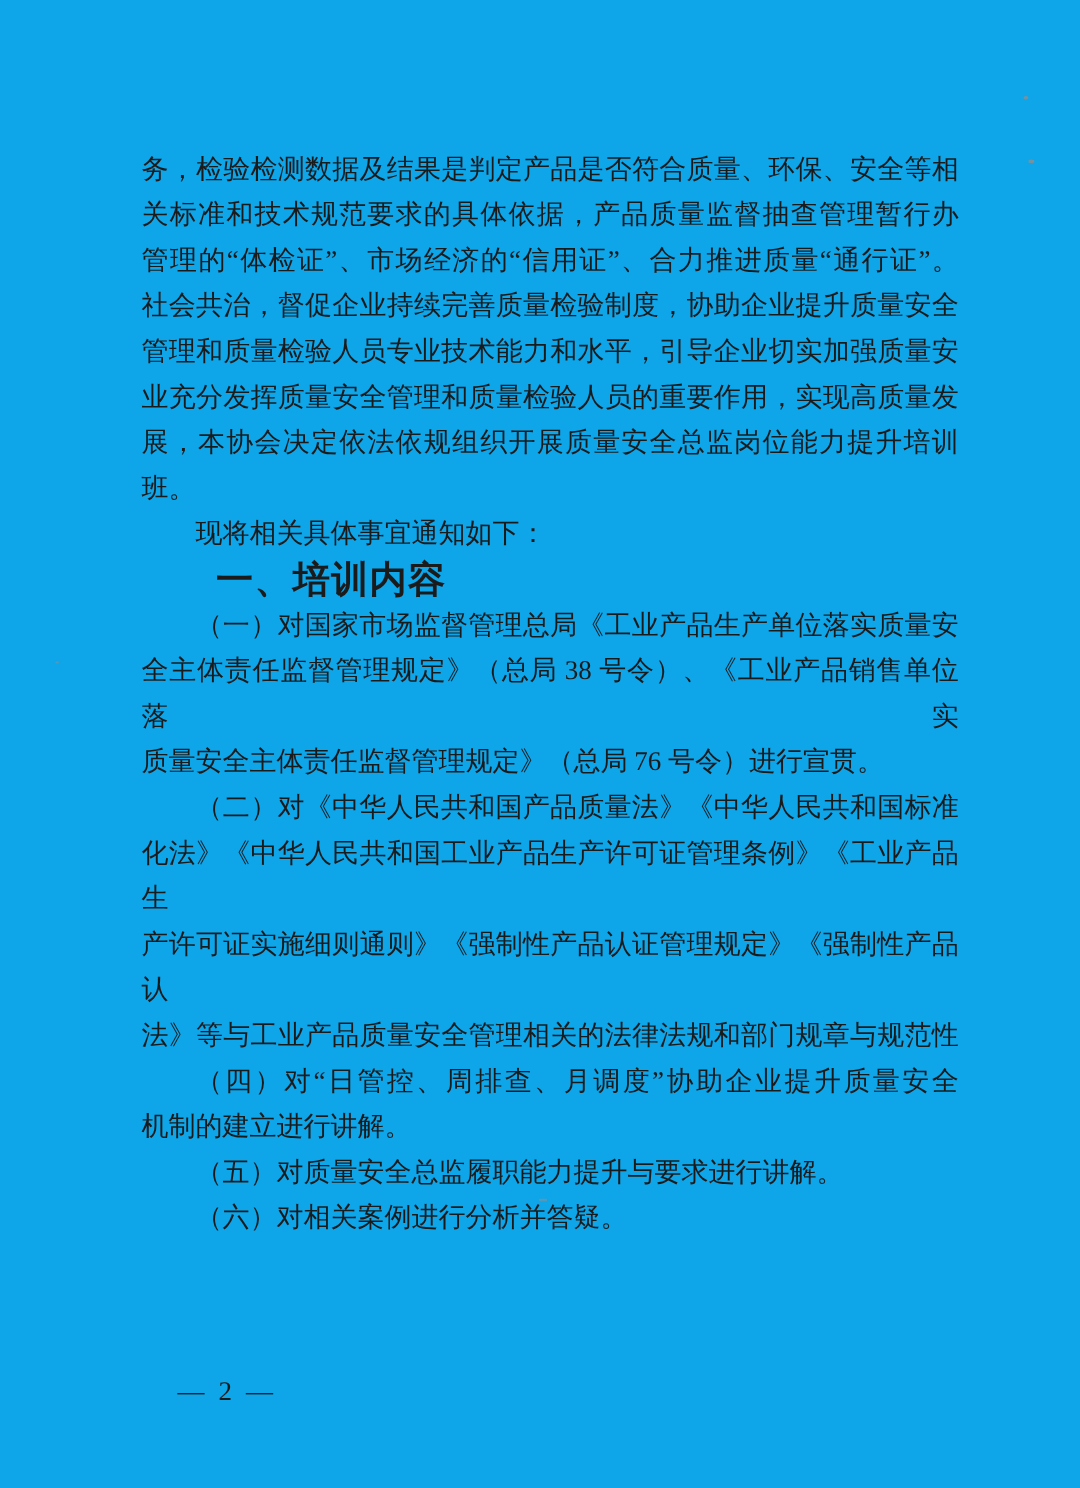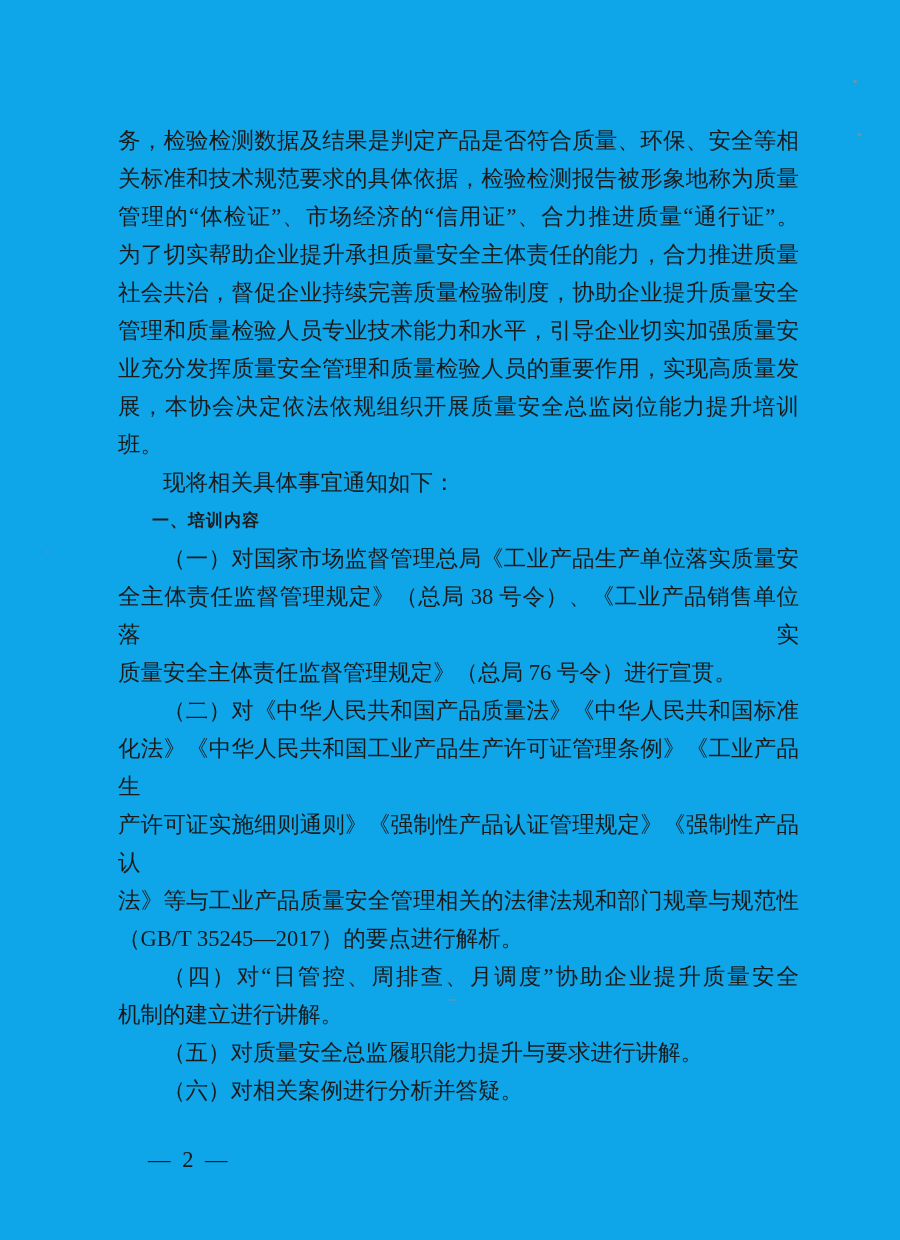--- a/index.html
+++ b/index.html
@@ -32,21 +32,21 @@
   
   .j { text-align-last: justify; }
   
   .e { text-align-last: left; }
   
   .i { text-indent: 2em; }
   
   .h {
     font-family: "Liberation Sans", sans-serif;
     font-weight: 700;
-    font-size: 17px;
+    font-size: 31px;
     letter-spacing: 1px;
   }
 
   .page-num {
     position: absolute;
     left: 148px;
     top: 1141px;
     font-family: "Liberation Serif", serif;
     font-size: 22.5px;
     line-height: 38px;
@@ -66,38 +66,36 @@
   .sp3 { left: 46px;  top: 551px; width: 3px; height: 2px; opacity: 0.5; }
   .sp4 { left: 449px; top: 999px; width: 7px; height: 2px; border-radius: 1px; opacity: 0.55; }
 </style>
 </head>
 <body>
 
 <div class="page">
 
   <div class="text-block">
     <div class="ln j">务，检验检测数据及结果是判定产品是否符合质量、环保、安全等相</div>
-    <div class="ln j">关标准和技术规范要求的具体依据，检验检测报告被形象地称为质量</div>
+    <div class="ln j">关标准和技术规范要求的具体依据，产品质量监督抽查管理暂行办</div>
     <div class="ln j">管理的“体检证”、市场经济的“信用证”、合力推进质量“通行证”。</div>
-    <div class="ln j">为了切实帮助企业提升承担质量安全主体责任的能力，合力推进质量</div>
     <div class="ln j">社会共治，督促企业持续完善质量检验制度，协助企业提升质量安全</div>
     <div class="ln j">管理和质量检验人员专业技术能力和水平，引导企业切实加强质量安</div>
     <div class="ln j">业充分发挥质量安全管理和质量检验人员的重要作用，实现高质量发</div>
     <div class="ln j">展，本协会决定依法依规组织开展质量安全总监岗位能力提升培训</div>
     <div class="ln e">班。</div>
     <div class="ln i e">现将相关具体事宜通知如下：</div>
     <div class="ln i h e">一、培训内容</div>
     <div class="ln i j">（一）对国家市场监督管理总局《工业产品生产单位落实质量安</div>
     <div class="ln j">全主体责任监督管理规定》（总局 38 号令）、《工业产品销售单位落实</div>
     <div class="ln e">质量安全主体责任监督管理规定》（总局 76 号令）进行宣贯。</div>
     <div class="ln i j">（二）对《中华人民共和国产品质量法》《中华人民共和国标准</div>
     <div class="ln j">化法》《中华人民共和国工业产品生产许可证管理条例》《工业产品生</div>
     <div class="ln j">产许可证实施细则通则》《强制性产品认证管理规定》《强制性产品认</div>
     <div class="ln j">法》等与工业产品质量安全管理相关的法律法规和部门规章与规范性</div>
-    <div class="ln e">（GB/T 35245—2017）的要点进行解析。</div>
     <div class="ln i j">（四）对“日管控、周排查、月调度”协助企业提升质量安全</div>
     <div class="ln e">机制的建立进行讲解。</div>
     <div class="ln i e">（五）对质量安全总监履职能力提升与要求进行讲解。</div>
     <div class="ln i e">（六）对相关案例进行分析并答疑。</div>
   </div>
 
   <div class="page-num">— 2 —</div>
 
   <div class="speck sp1"></div>
   <div class="speck sp2"></div>

